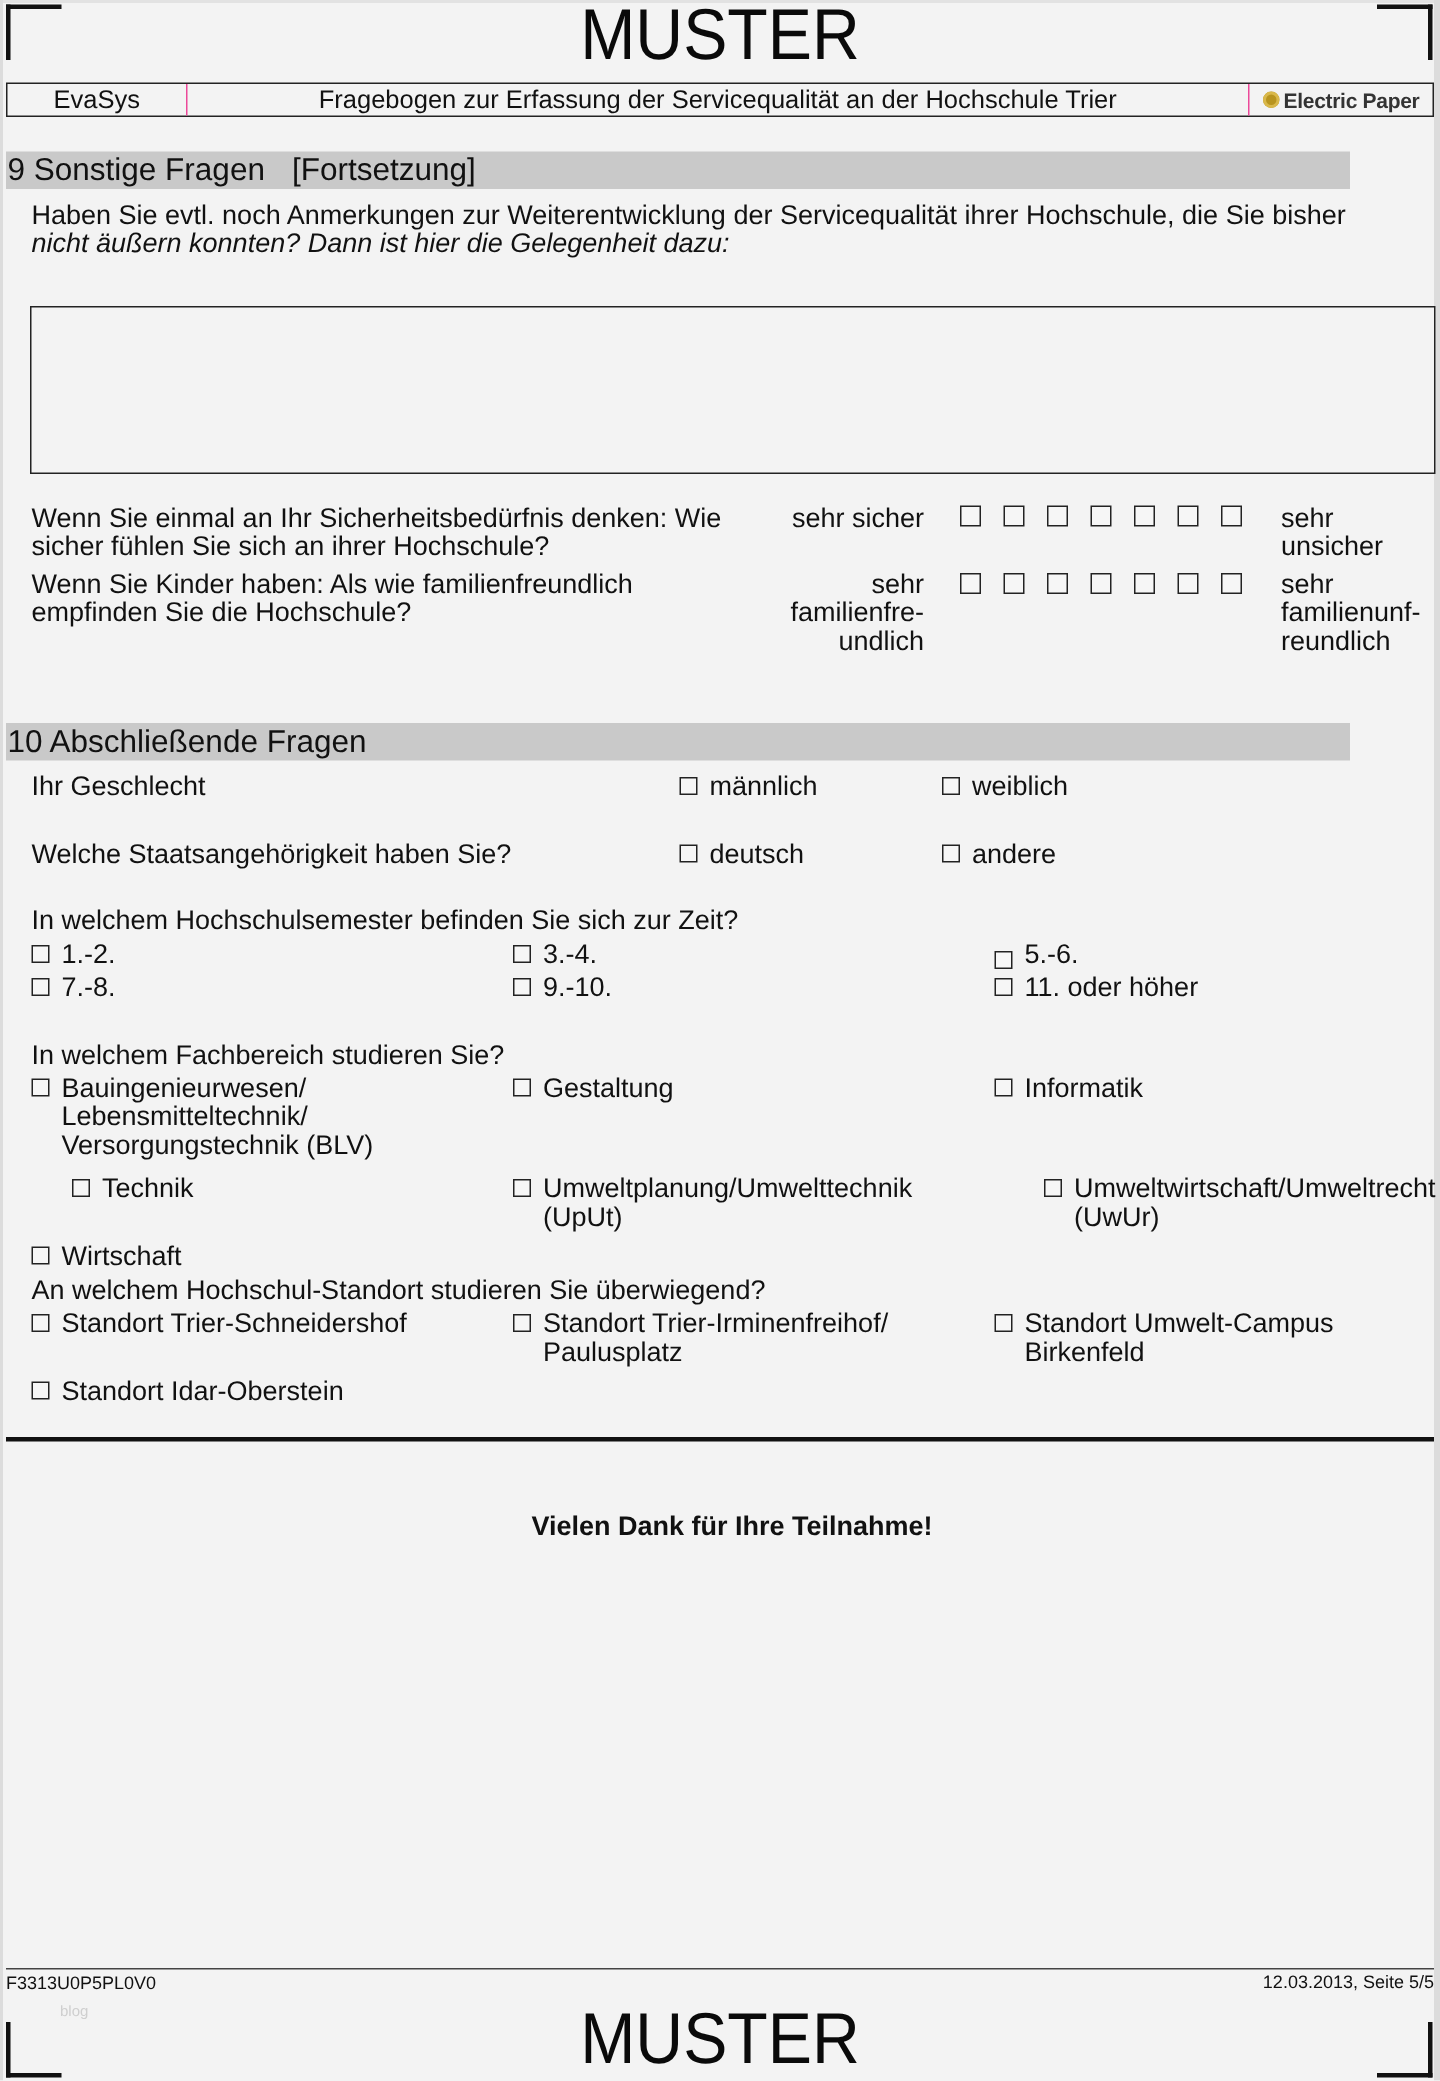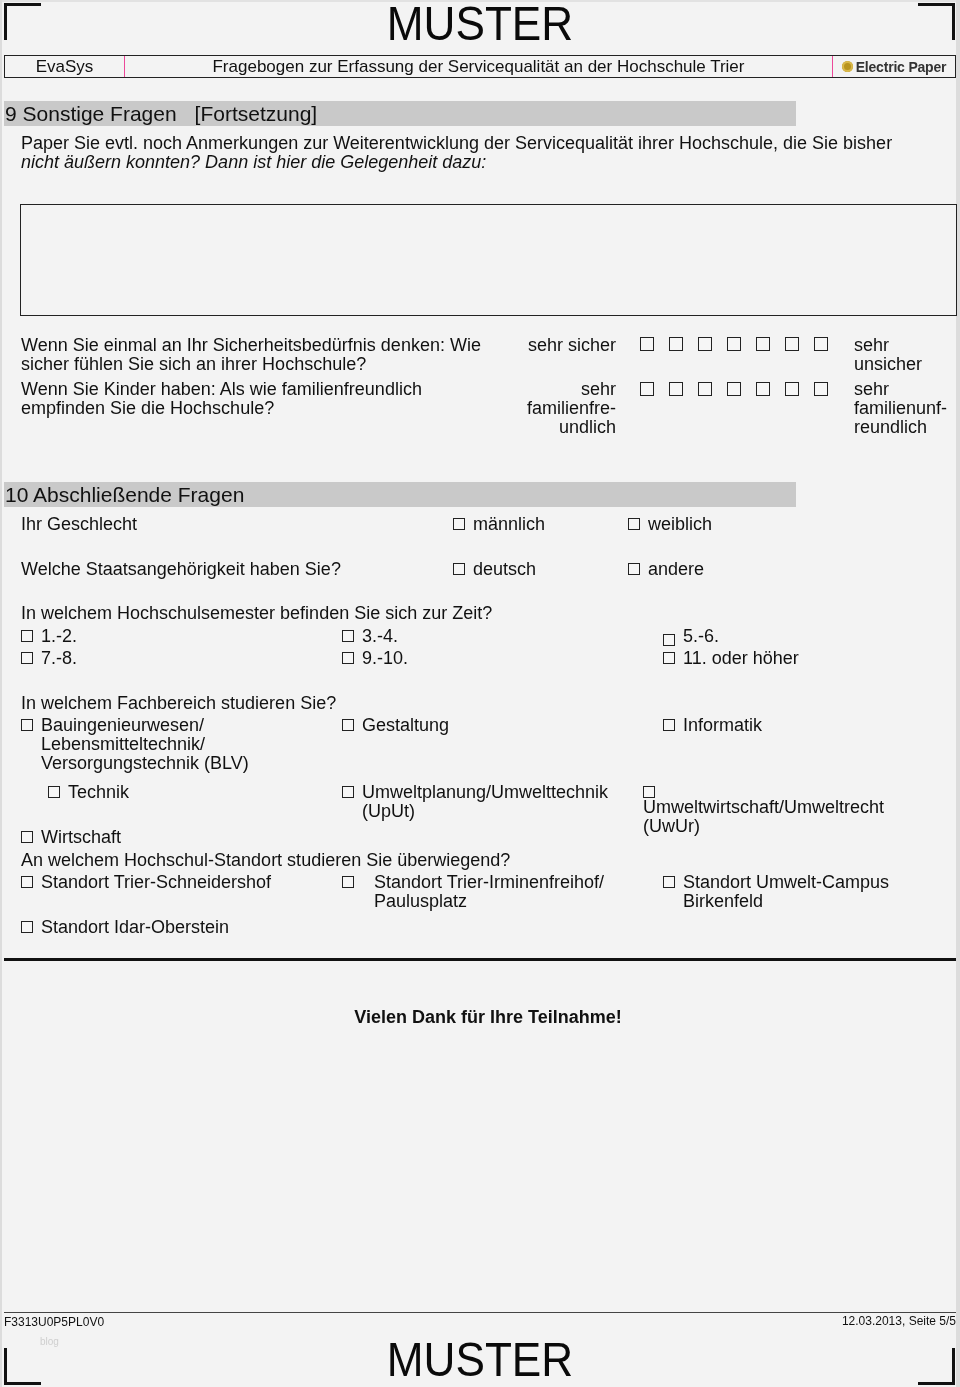--- a/index.html
+++ b/index.html
@@ -22,21 +22,21 @@
     .muster.bottom { top: 1336px; }
 
     .header-bar { position: absolute; left: 4px; top: 55px; width: 952px; height: 23px; border: 1px solid #222; display: flex; background: #f3f3f3; box-sizing: border-box; }
     .header-bar .cell { display: flex; align-items: center; justify-content: center; font-size: 17px; border-right: 1px solid #ec4899; box-sizing: border-box; }
     .header-bar .cell:last-child { border-right: none; }
     .hb-left { width: 120px; }
     .hb-mid { flex: 1; }
     .hb-right { width: 122px; font-size: 14px !important; font-weight: bold; color: #333; letter-spacing: -0.2px; }
     .ep-logo { display: inline-block; width: 11px; height: 11px; border-radius: 50%; background: #b8941f; margin-right: 3px; box-shadow: inset 0 0 0 2px #d9b84a; }
 
-    .section-head { position: absolute; left: 4px; width: 792px; height: 25px; background: #c9c9c9; font-size: 21px; line-height: 25px; padding-left: 1px; box-sizing: border-box; }
+    .section-head { position: absolute; left: 4px; width: 896px; height: 25px; background: #c9c9c9; font-size: 21px; line-height: 25px; padding-left: 1px; box-sizing: border-box; }
     .section-head .cont { margin-left: 18px; }
 
     .txt { position: absolute; font-size: 18px; line-height: 19px; color: #111; }
     .textbox { position: absolute; left: 20px; top: 204px; width: 937px; height: 112px; border: 1px solid #222; box-sizing: border-box; background: #f3f3f3; }
 
     .cb { display: inline-block; width: 12px; height: 12px; border: 1.5px solid #222; box-sizing: border-box; background: #f6f6f6; vertical-align: middle; }
     .scale { position: absolute; left: 640px; display: flex; gap: 15px; }
     .scale .cb { width: 14px; height: 14px; }
 
     .opt { position: absolute; font-size: 18px; line-height: 19px; display: flex; align-items: flex-start; }
@@ -68,21 +68,21 @@
   <div class="cell hb-right">
     <span class="ep-logo"></span>
     <span>Electric Paper</span>
   </div>
 </div>
 
 <div class="section-head" style="top:101px;">
   <span>9 Sonstige Fragen</span><span class="cont">[Fortsetzung]</span>
 </div>
 
-<div class="txt" style="left:21px; top:134px;">Paper Sie evtl. noch Anmerkungen zur Weiterentwicklung der Servicequalität ihrer Hochschule, die Sie bisher</div>
+<div class="txt" style="left:21px; top:134px;">Haben Sie evtl. noch Anmerkungen zur Weiterentwicklung der Servicequalität ihrer Hochschule, die Sie bisher</div>
 <div class="txt" style="left:21px; top:153px;font-style:italic;">nicht äußern konnten? Dann ist hier die Gelegenheit dazu:</div>
 <div class="textbox"></div>
 
 <div class="txt" style="left:21px; top:336px;">Wenn Sie einmal an Ihr Sicherheitsbedürfnis denken: Wie</div>
 <div class="txt" style="left:21px; top:355px;">sicher fühlen Sie sich an ihrer Hochschule?</div>
 <div class="txt" style="left:500px; width:116px; text-align:right; top:336px;">sehr sicher</div>
 <div class="scale" style="top:337px;">
   <span class="cb"></span>
   <span class="cb"></span>
   <span class="cb"></span>
@@ -179,36 +179,36 @@
 </div>
 <div class="opt" style="left:21px; top:783px;padding-left:27px;">
   <span class="cb"></span>
     <span class="lbl">Technik</span>
 </div>
 <div class="opt" style="left:342px; top:783px;">
   <span class="cb"></span>
     <span class="lbl">Umweltplanung/Umwelttechnik
 (UpUt)</span>
 </div>
-<div class="opt" style="left:643px; top:783px;flex-direction:column;">
+<div class="opt" style="left:696px; top:783px;">
   <span class="cb"></span>
     <span class="lbl">Umweltwirtschaft/Umweltrecht
 (UwUr)</span>
 </div>
 <div class="opt" style="left:21px; top:828px;">
   <span class="cb"></span>
     <span class="lbl">Wirtschaft</span>
 </div>
 
 <div class="txt" style="left:21px; top:851px;">An welchem Hochschul-Standort studieren Sie überwiegend?</div>
 <div class="opt" style="left:21px; top:873px;">
   <span class="cb"></span>
     <span class="lbl">Standort Trier-Schneidershof</span>
 </div>
-<div class="opt" style="left:342px; top:873px;gap:12px;">
+<div class="opt" style="left:342px; top:873px;">
   <span class="cb"></span>
     <span class="lbl">Standort Trier-Irminenfreihof/
 Paulusplatz</span>
 </div>
 <div class="opt" style="left:663px; top:873px;">
   <span class="cb"></span>
     <span class="lbl">Standort Umwelt-Campus
 Birkenfeld</span>
 </div>
 <div class="opt" style="left:21px; top:918px;">

